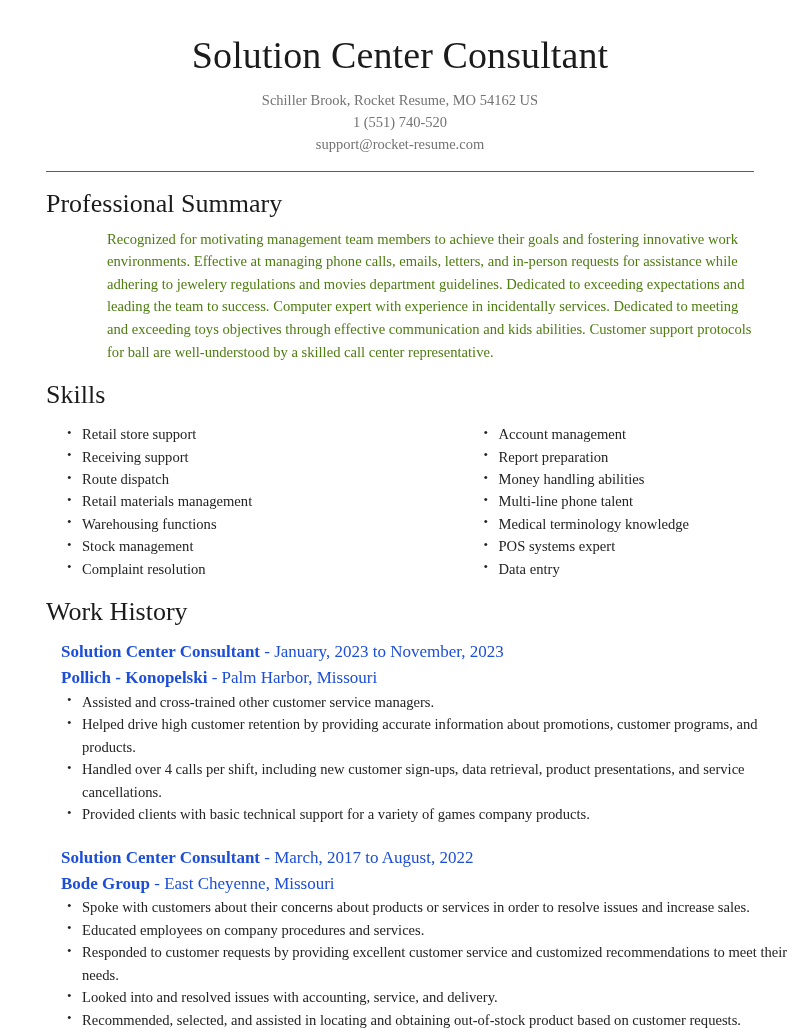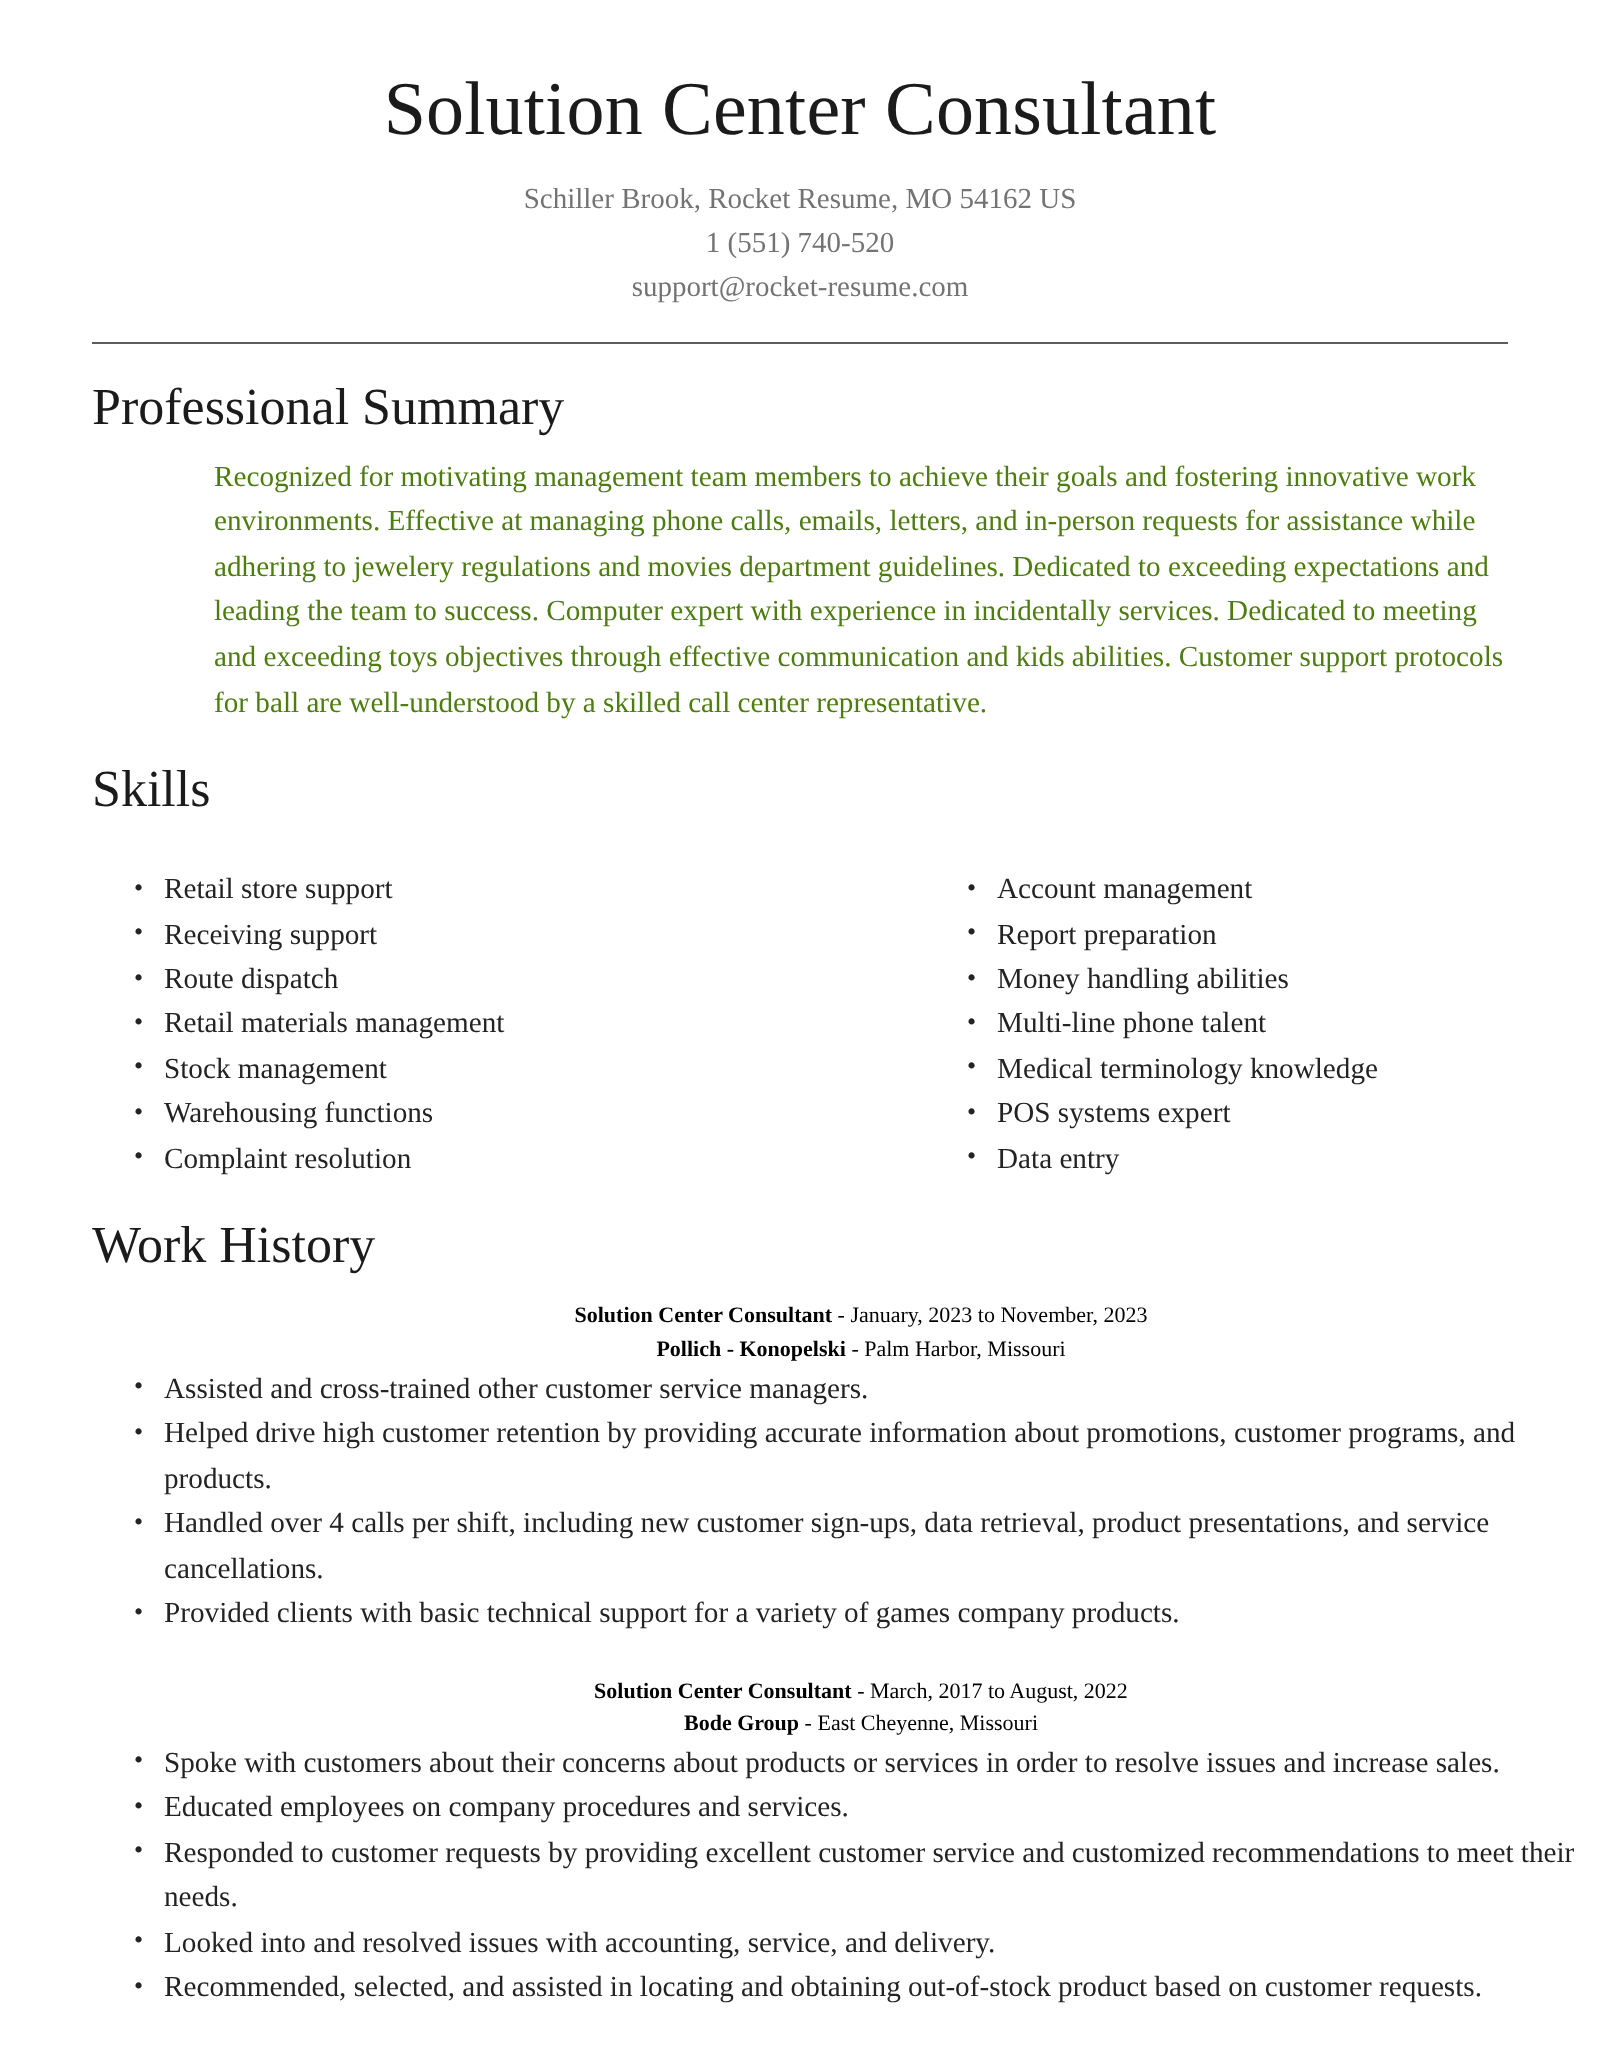--- a/index.html
+++ b/index.html
@@ -73,21 +73,21 @@
     line-height: 1.55;
     color: #4d7c0f;
     margin: 9px 0 0 0;
     text-align: left;
     padding-right: 0px;
   }
 
   
   .skills-columns {
     display: flex;
-    margin-top: 24px;
+    margin-top: 13px;
     padding-left: 61px;
   }
   .skills-col {
     width: 50%;
     box-sizing: border-box;
   }
   .skills-col.right {
     padding-left: 47px;
   }
   ul.bullets {
@@ -113,24 +113,23 @@
 
   
   .job {
     padding-left: 61px;
     margin-top: 12px;
   }
   .job + .job {
     margin-top: 19px;
   }
   .job-line {
-    font-size: 11px;
+    font-size: 17px;
     line-height: 1.52;
-    color: #000000;
-    text-align: center;
+    color: #1d4ed8;
   }
   .job-line .strong {
     font-weight: 700;
   }
   .job-bullets {
     margin-top: 5px;
   }
   .sep {
     font-weight: 400;
   }
@@ -161,22 +160,22 @@
   <section class="section">
     <h2 class="section-title">Skills</h2>
   </section>
   <div class="skills-columns">
     <div class="skills-col left">
       <ul class="bullets">
         <li>Retail store support</li>
         <li>Receiving support</li>
         <li>Route dispatch</li>
         <li>Retail materials management</li>
+        <li>Warehousing functions</li>
         <li>Stock management</li>
-        <li>Warehousing functions</li>
         <li>Complaint resolution</li>
       </ul>
     </div>
     <div class="skills-col right">
       <ul class="bullets">
         <li>Account management</li>
         <li>Report preparation</li>
         <li>Money handling abilities</li>
         <li>Multi-line phone talent</li>
         <li>Medical terminology knowledge</li>

